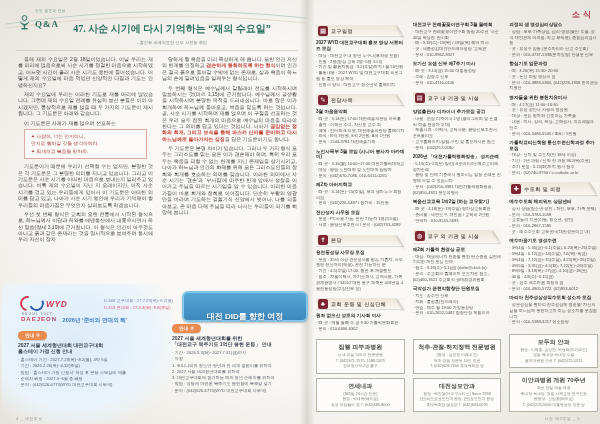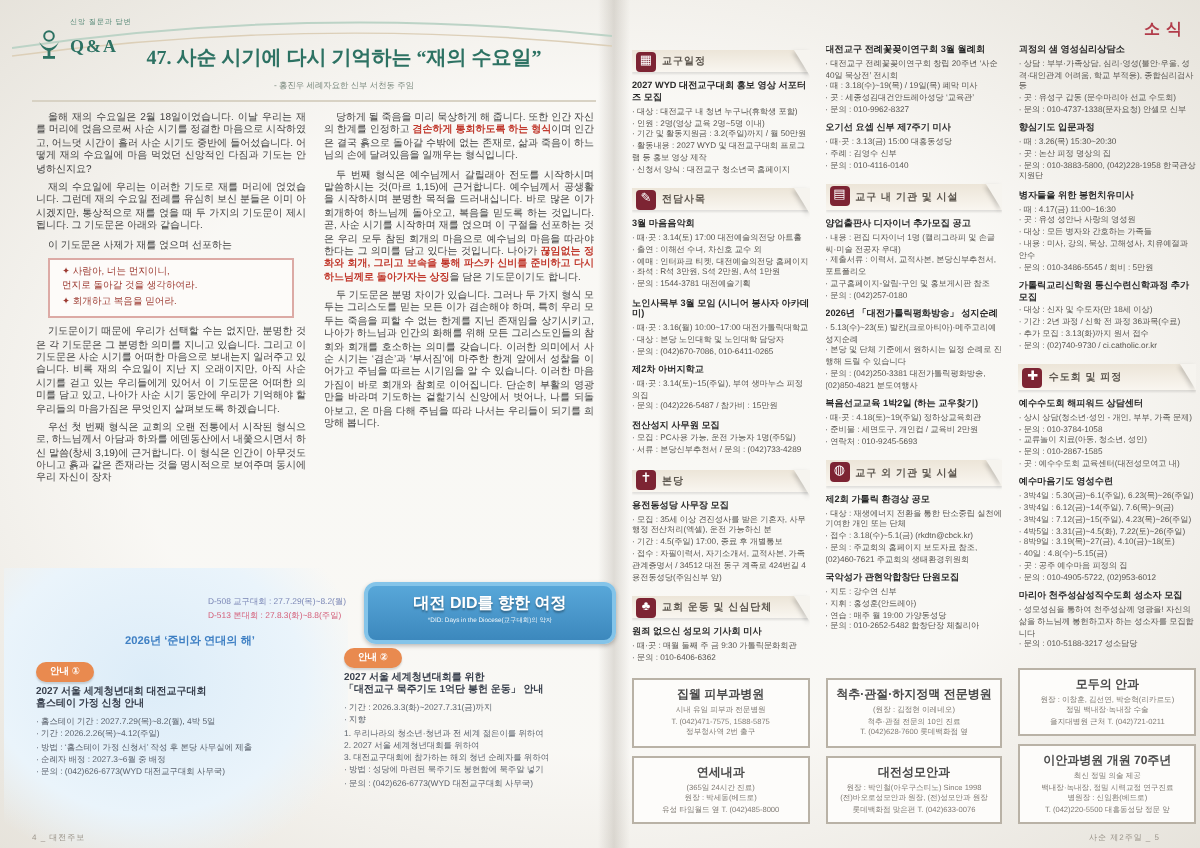--- a/index.html
+++ b/index.html
@@ -29,21 +29,21 @@
   .sw-red{border-left-color:#d23b52;border-top-color:#d23b52;transform:rotate(-35deg)}
   .sw-blue{border-right-color:#2b5fa8;border-bottom-color:#2b5fa8;transform:rotate(20deg);margin-left:-8px}
   .wyd-word{font-size:8.5px;font-weight:bold;font-style:italic;color:#d23b52;letter-spacing:.5px}
   .wyd-seoul{font-size:3.2px;color:#77706a;letter-spacing:1.2px;margin:1px 0 0 2px}
   .wyd-city{font-size:6px;font-weight:bold;letter-spacing:1px;background:linear-gradient(90deg,#d23b52 30%,#2b5fa8 65%,#2b9aa0);-webkit-background-clip:text;background-clip:text;color:transparent;margin-left:1px}
   .dday{position:absolute;left:92px;top:298px;width:120px;font-size:4.2px;line-height:1.6}
   .dday-1{color:#7a86b5}
   .dday-2{color:#d4607a}
   .slogan{position:absolute;left:8px;top:317px;width:150px;text-align:center;color:#3f80c4;font-weight:bold;font-size:5.6px}
   .did{position:absolute;left:170px;top:291px;width:122px;height:27px;background:linear-gradient(180deg,#58a7d9,#3c88bd);border:2px solid #84c4e9;border-radius:6px;color:#fff;text-align:center;box-shadow:0 1px 2px rgba(0,0,0,.25)}
-  .did-t{font-size:8px;font-weight:bold;margin-top:3px;text-shadow:0 1px 1px rgba(0,0,0,.35)}
+  .did-t{font-size:8px;font-weight:bold;margin-top:18px;text-shadow:0 1px 1px rgba(0,0,0,.35)}
   .did-s{font-size:3.2px;opacity:.92;margin-top:1px}
   .notice{position:absolute;font-size:4.2px}
   .notice-1{left:6px;top:331px;width:146px}
   .notice-2{left:160px;top:324px;width:142px}
   .n-badge{display:inline-block;background:#e98a4f;color:#fff;border-radius:7px;padding:1px 7px 1.5px;font-size:4.8px;font-weight:bold;margin-bottom:2px;box-shadow:0 1px 1px rgba(0,0,0,.15)}
   .n-t{font-weight:bold;font-size:5px;color:#39404d;line-height:1.35}
   .n-l{margin-top:2px;color:#5a616b;line-height:1.5;white-space:pre-line}
   
   .soshik{position:absolute;top:9px;right:4px;color:#b23c4a;font-size:8px;font-weight:bold;letter-spacing:3px}
   .rcols{position:absolute;left:2px;top:22px;width:282px;height:390px;display:flex;gap:8px}
@@ -105,20 +105,29 @@
     </div>
     <div class="col">
       <p><span>당하게 될 죽음을 미리 묵상하게 해 줍니다. 또한 인간 자신의 한계를 인정하고 </span><span class="red">겸손하게 통회하도록 하는 형식</span><span>이며 인간은 결국 흙으로 돌아갈 수밖에 없는 존재로, 삶과 죽음이 하느님의 손에 달려있음을 일깨우는 형식입니다.</span></p>
       <p><span>두 번째 형식은 예수님께서 갈릴래아 전도를 시작하시며 말씀하시는 것(마르 1,15)에 근거합니다. 예수님께서 공생활을 시작하시며 분명한 목적을 드러내십니다. 바로 많은 이가 회개하여 하느님께 돌아오고, 복음을 믿도록 하는 것입니다. 곧, 사순 시기를 시작하며 재를 얹으며 이 구절을 선포하는 것은 우리 모두 참된 회개의 마음으로 예수님의 마음을 따라야 한다는 그 의미를 담고 있다는 것입니다. 나아가 </span><span class="red">끊임없는 정화와 회개, 그리고 보속을 통해 파스카 신비를 준비하고 다시 하느님께로 돌아가자는 상징</span><span>을 담은 기도문이기도 합니다.</span></p>
       <p>두 기도문은 분명 차이가 있습니다. 그러나 두 가지 형식 모두는 그리스도를 믿는 모든 이가 겸손해야 하며, 특히 우리 모두는 죽음을 피할 수 없는 한계를 지닌 존재임을 상기시키고, 나아가 하느님과 인간의 화해를 위해 모든 그리스도인들의 참회와 회개를 호소하는 의미를 갖습니다. 이러한 의미에서 사순 시기는 ‘겸손’과 ‘부서짐’에 마주한 한계 앞에서 성찰을 이어가고 주님을 따르는 시기임을 알 수 있습니다. 이러한 마음가짐이 바로 회개와 참회로 이어집니다. 단순히 부활의 영광만을 바라며 기도하는 겉핥기식 신앙에서 벗어나, 나를 되돌아보고, 온 마음 다해 주님을 따라 나서는 우리들이 되기를 희망해 봅니다.</p>
     </div>
   </div>
 
   <div class="bluebg"></div>
 
+  <div class="wyd">
+    <div class="wyd-row1">
+      <span class="sw sw-red"></span>
+      <span class="sw sw-blue"></span>
+      <span class="wyd-word">WYD</span>
+    </div>
+    <div class="wyd-seoul">SEOUL 2027</div>
+    <div class="wyd-city">DAEJEON</div>
+  </div>
   <div class="dday">
     <div class="dday-1">D-508 교구대회 : 27.7.29(목)~8.2(월)</div>
     <div class="dday-2">D-513 본대회 : 27.8.3(화)~8.8(주일)</div>
   </div>
   <div class="slogan">2026년 ‘준비와 연대의 해’</div>
 
   <div class="did">
     <div class="did-t">대전 DID를 향한 여정</div>
     <div class="did-s">*DID: Days in the Diocese(교구대회)의 약자</div>
   </div>

